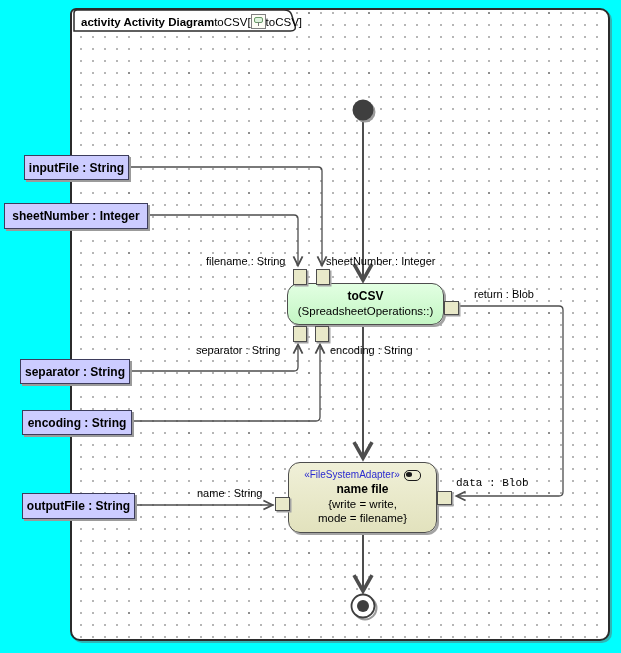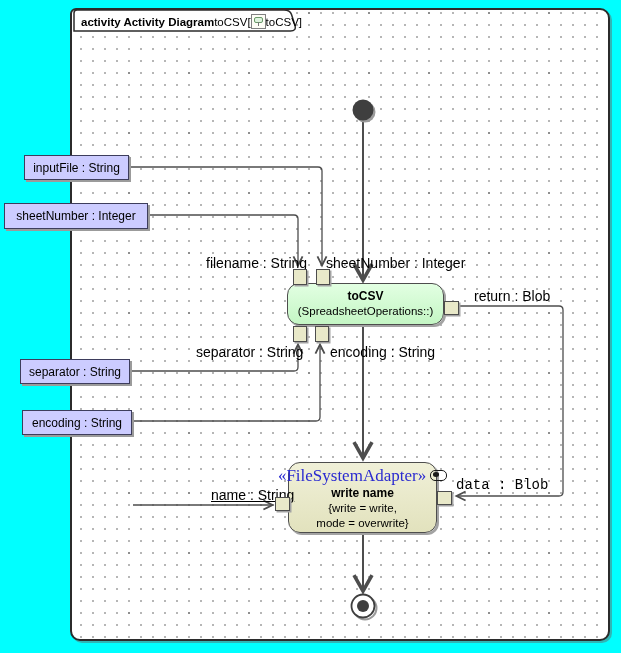--- a/index.html
+++ b/index.html
@@ -41,47 +41,47 @@
   }
   .mini-icon i{position:absolute;left:2px;top:2px;width:7px;height:4px;border:1px solid #6a9a6a;border-radius:2px;background:#dff3df;}
   .mini-icon b{position:absolute;left:6px;top:7px;width:1px;height:4px;background:#777;}
 
   
   .param{
     position:absolute;z-index:3;
     background:#ccccff;border:1px solid #3d3d5c;
     box-shadow:2px 2px 0 #9b9b9b;
     display:flex;align-items:center;justify-content:center;
-    font-weight:normal;font-size:12px;color:#000;white-space:nowrap;
+    font-weight:bold;font-size:12px;color:#000;white-space:nowrap;
   }
 
   
   .action{
     position:absolute;z-index:3;
     border:1.5px solid #4d4d4d;border-radius:12px;
     box-shadow:2px 2px 0 #a3a3a3;
     display:flex;flex-direction:column;align-items:center;justify-content:center;
     text-align:center;font-size:11.5px;color:#000;line-height:1.25;
   }
   .action.green{left:287px;top:283px;width:155px;height:40px;background:linear-gradient(#e2ffe2,#c4f6c4);}
   .action.tan{left:288px;top:462px;width:147px;height:69px;background:linear-gradient(#f0f0d8,#e2e2bd);}
   .action .name{font-weight:bold;font-size:12px;}
-  .stereo{color:#2a2ad0;font-size:17px;display:flex;align-items:center;gap:4px;font-family:Liberation Serif, serif;}
+  .stereo{color:#2a2ad0;font-size:10px;display:flex;align-items:center;gap:4px;}
   .toggle-icon{display:inline-block;width:15px;height:9px;border:1.3px solid #1a1a1a;border-radius:5px;position:relative;background:transparent;}
   .toggle-icon i{position:absolute;left:1.5px;top:1px;width:6px;height:4.5px;background:#1a1a1a;border-radius:50%;}
 
   
   .pin{
     position:absolute;z-index:4;
     background:#e9e9c9;border:1px solid #4d4d4d;
     box-shadow:1.5px 1.5px 0 #a3a3a3;
   }
 
   
-  .elabel{position:absolute;z-index:3;font-size:14px;color:#000;white-space:nowrap;}
+  .elabel{position:absolute;z-index:3;font-size:11px;color:#000;white-space:nowrap;}
 </style>
 </head>
 <body>
 
 <div class="stage">
 
   <div class="frame"></div>
 
   <svg class="overlay" width="621" height="653" viewBox="0 0 621 653">
     <defs>
@@ -135,47 +135,50 @@
   </div>
   <div class="param" style="left:4px;top:203px;width:142px;height:24px;">
     <span>sheetNumber : Integer</span>
   </div>
   <div class="param" style="left:20px;top:359px;width:108px;height:23px;">
     <span>separator : String</span>
   </div>
   <div class="param" style="left:22px;top:410px;width:108px;height:23px;">
     <span>encoding : String</span>
   </div>
+  <div class="param" style="left:22px;top:493px;width:111px;height:24px;">
+    <span>outputFile : String</span>
+  </div>
 
   <div class="action green">
     <div class="name">toCSV</div>
     <div>(SpreadsheetOperations::)</div>
   </div>
 
   <div class="action tan">
     <div class="stereo">
       <span>«FileSystemAdapter»</span>
       <span class="toggle-icon">
           <i></i>
         </span>
     </div>
-    <div class="name">write name</div>
+    <div class="name">name file</div>
     <div>{write = write,</div>
-    <div>mode = overwrite}</div>
+    <div>mode = filename}</div>
   </div>
 
   <div class="pin" style="left:293px;top:269px;width:12px;height:14px;"></div>
   <div class="pin" style="left:316px;top:269px;width:12px;height:14px;"></div>
   <div class="pin" style="left:293px;top:326px;width:12px;height:14px;"></div>
   <div class="pin" style="left:315px;top:326px;width:12px;height:14px;"></div>
   <div class="pin" style="left:444px;top:301px;width:13px;height:12px;"></div>
   <div class="pin" style="left:275px;top:497px;width:13px;height:12px;"></div>
   <div class="pin" style="left:437px;top:491px;width:13px;height:12px;"></div>
 
   <div class="elabel" style="left:206px;top:255px;">filename : String</div>
   <div class="elabel" style="left:326px;top:255px;">sheetNumber : Integer</div>
   <div class="elabel" style="left:196px;top:344px;">separator : String</div>
   <div class="elabel" style="left:330px;top:344px;">encoding : String</div>
   <div class="elabel" style="left:474px;top:288px;">return : Blob</div>
   <div class="elabel" style="left:456px;top:477px;font-family:Liberation Mono, monospace;">data : Blob</div>
-  <div class="elabel" style="left:211px;top:487px;text-decoration:underline;">name : String</div>
+  <div class="elabel" style="left:197px;top:487px;">name : String</div>
 
 </div>
 
 </body></html>

